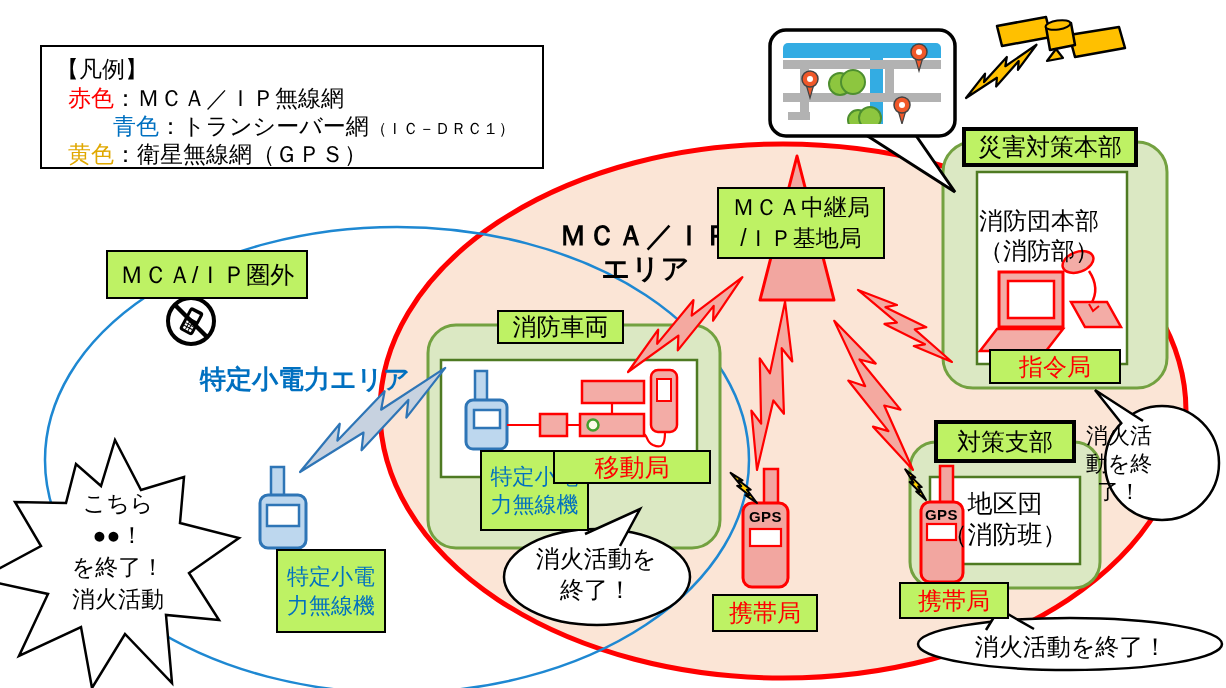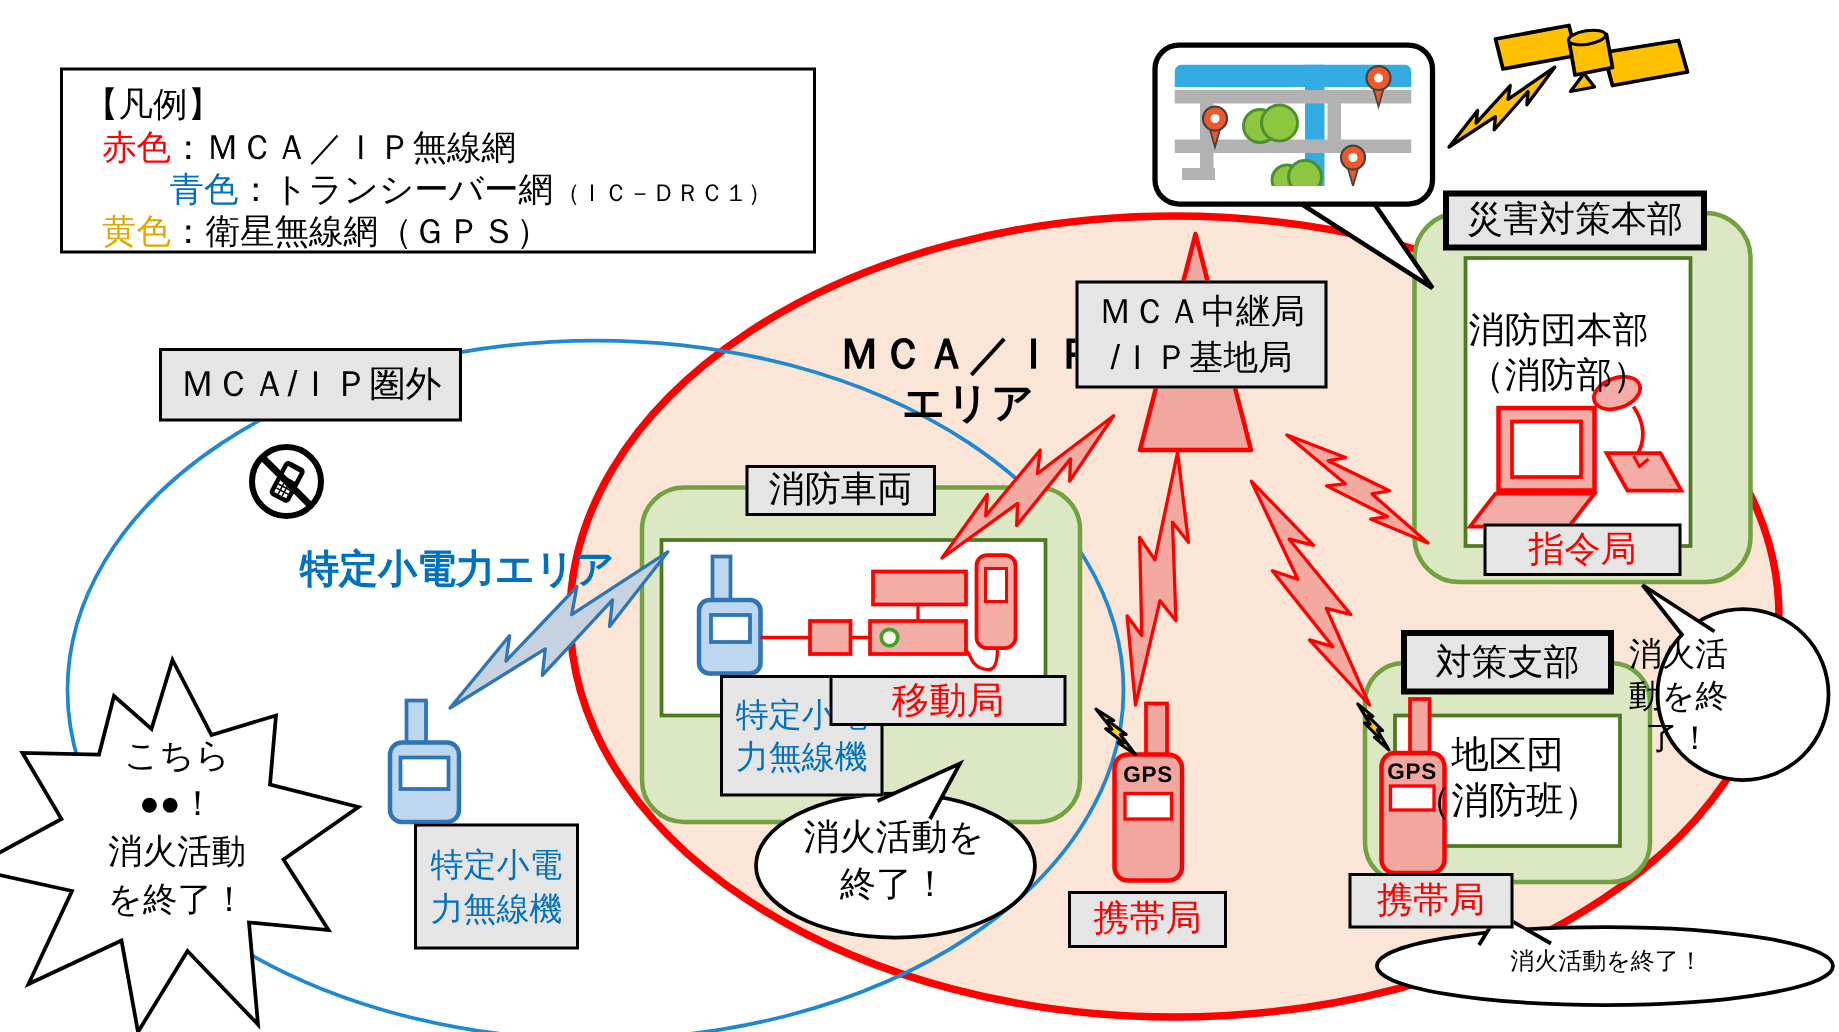--- a/index.html
+++ b/index.html
@@ -5,21 +5,21 @@
   * { box-sizing: border-box; margin: 0; padding: 0; }
   html,body { width:1226px; height:688px; }
   body {
     position: relative; background:#fff; overflow:hidden;
     font-family:"Liberation Sans","DejaVu Sans",sans-serif;
     color:#000;
   }
   #canvas { position:absolute; left:0; top:0; width:1226px; height:688px; }
   svg.bg { position:absolute; left:0; top:0; }
   .lblbox {
-    position:absolute; background:#e5e5e5; border:2.5px solid #000;
+    position:absolute; background:#bef264; border:2.5px solid #000;
     display:flex; align-items:center; justify-content:center;
     white-space:nowrap; line-height:1; font-size:24px;
   }
   .thick { border-width:4px; }
   .col { flex-direction:column; }
   .txt { position:absolute; text-align:center; white-space:nowrap; line-height:1; }
   .red-t { color:#FF0000; }
   .blue-t { color:#0070C0;margin-left:45px; }
   .bold { font-weight:bold; }
   .legendbox {
@@ -204,21 +204,21 @@
         <span class="lsuf">（ＩＣ－ＤＲＣ１）</span>
   </div>
   <div class="lrow">
     <span style="color:#E0A800">黄色</span>
         <span>：</span>
         <span>衛星無線網（ＧＰＳ）</span>
         <span class="lsuf"></span>
   </div>
 </div>
 
-<div class="lblbox" style="left:106px;top:232px;width:202px;height:49px;">ＭＣＡ/ＩＰ圏外</div>
+<div class="lblbox" style="left:106px;top:250px;width:202px;height:49px;">ＭＣＡ/ＩＰ圏外</div>
 
 <div class="txt bold" style="left:556px;top:219px;width:180px;font-size:28px;line-height:33px;letter-spacing:1px;">
   <div>ＭＣＡ／ＩＰ</div>
   <div>エリア</div>
 </div>
 
 <div class="txt bold blue-t" style="left:155px;top:366px;font-size:26px;">特定小電力エリア</div>
 
 <div class="lblbox col" style="left:717px;top:187px;width:168px;height:72px;font-size:23px;line-height:31px;">
   <div>ＭＣＡ中継局</div>
@@ -263,25 +263,25 @@
   <div>消火活動を</div>
   <div>終了！</div>
 </div>
 
 <div class="bubtxt" style="left:1069px;top:422px;width:100px;font-size:22px;">
   <div>消火活</div>
   <div>動を終</div>
   <div>了！</div>
 </div>
 
-<div class="bubtxt" style="left:927px;top:632px;width:288px;font-size:16px;">消火活動を終了！</div>
+<div class="bubtxt" style="left:927px;top:632px;width:288px;font-size:24px;">消火活動を終了！</div>
 
 <div class="bubtxt" style="left:36px;top:487px;width:164px;font-size:23px;line-height:32px;">
   <div>こちら</div>
   <div>●●！</div>
+  <div>を終了！</div>
   <div>消火活動</div>
-  <div>を終了！</div>
 </div>
 
 <div class="gpsbadge" style="left:745px;top:508px;width:41px;">GPS</div>
 <div class="gpsbadge" style="left:921px;top:506px;width:41px;">GPS</div>
 
 </div>
 
 </body></html>

